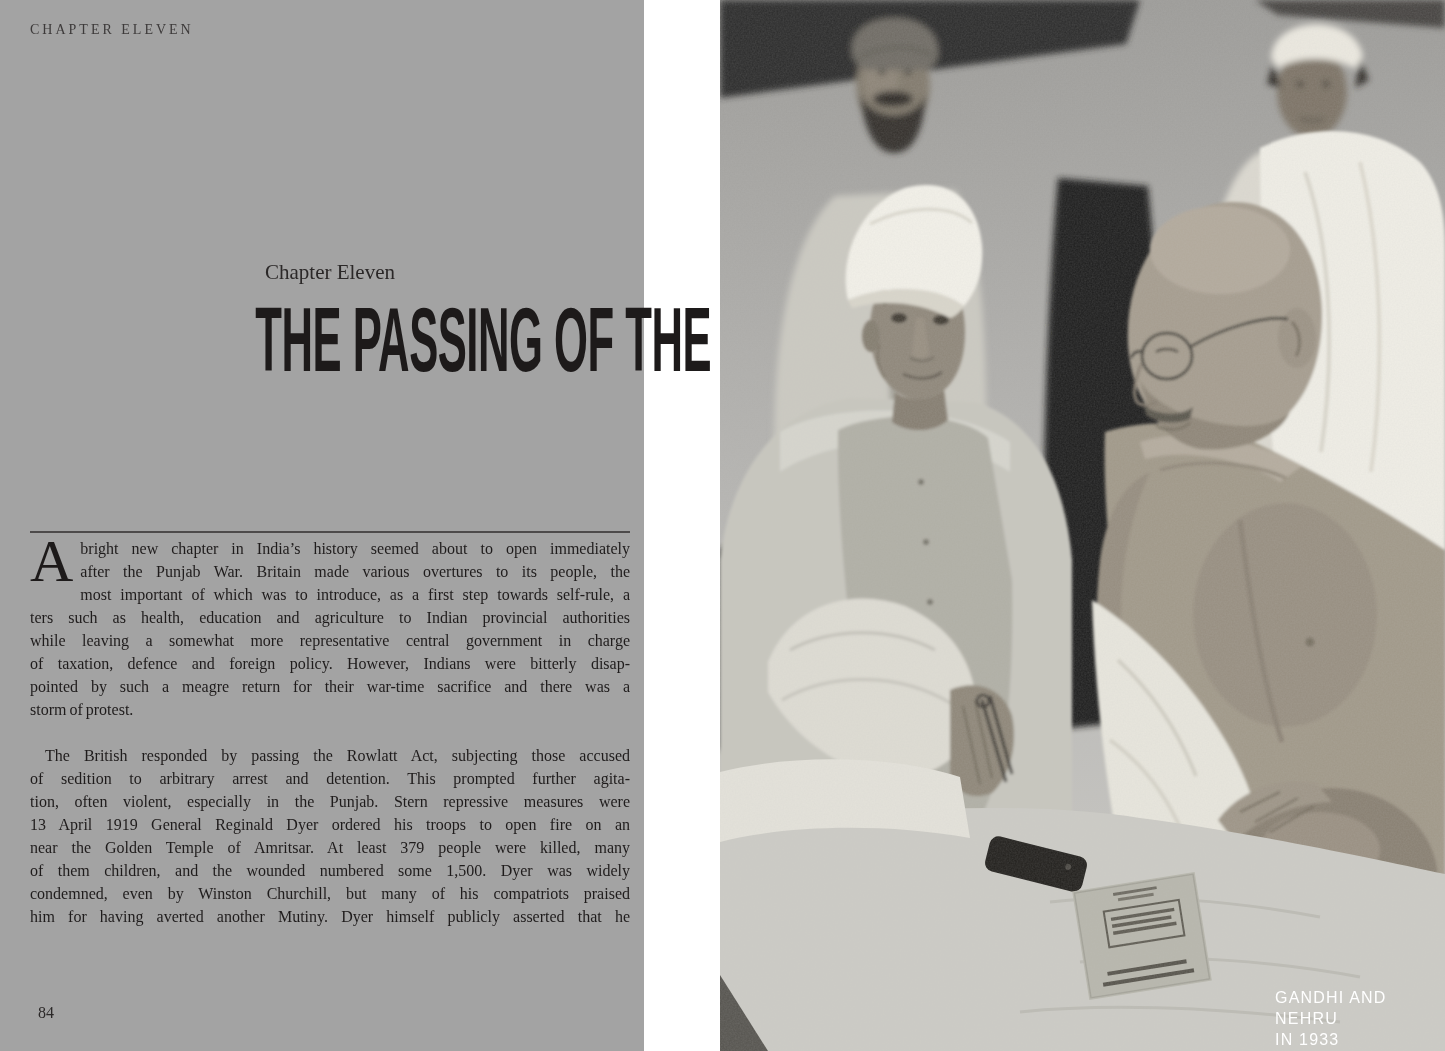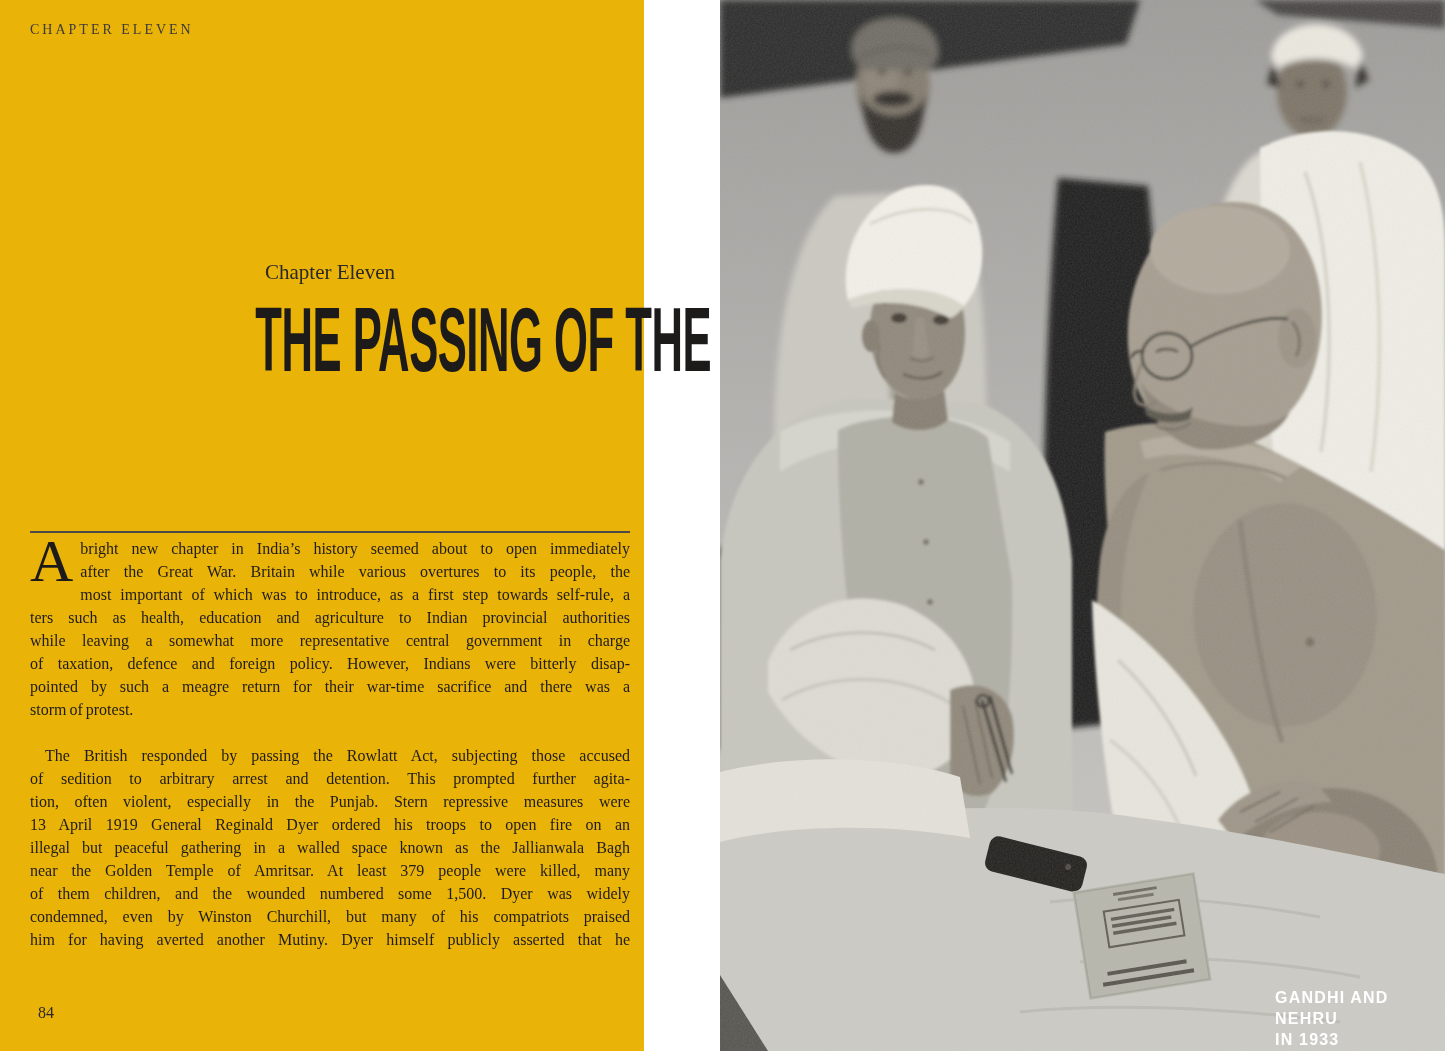--- a/index.html
+++ b/index.html
@@ -1,21 +1,21 @@
 <!DOCTYPE html>
 <html><head>
 <meta charset="utf-8">
 <style>
   html,body{margin:0;padding:0;background:#ffffff;}
   .spread{
     position:relative;width:1445px;height:1051px;background:#ffffff;
     overflow:hidden;font-family:"Liberation Serif",serif;color:#211e1e;
   }
   
-  .left-page{position:absolute;left:0;top:0;width:644px;height:1051px;background:#eab308;}
+  .left-page{position:absolute;left:0;top:0;width:644px;height:1051px;background:#a3a3a3;}
   .running-head{
     position:absolute;left:30px;top:22px;font-size:14px;letter-spacing:3px;
     color:#3d3a3a;font-variant:small-caps;text-transform:uppercase;
   }
   .chapter-label{
     position:absolute;left:0;top:260px;width:660px;text-align:center;
     font-size:21px;color:#2b2828;
   }
   .title-wrap{position:absolute;left:0;top:294px;width:660px;text-align:center;line-height:1;}
   .title-inner{
@@ -34,21 +34,21 @@
   .dropcap{
     float:left;font-size:60px;line-height:46px;height:46px;
     margin:1px 7px 0 0;color:#1d1a1a;
   }
   .page-number{position:absolute;left:30px;top:1004px;font-size:16px;color:#2b2828;margin-left:8px;}
   
   .photo{position:absolute;left:720px;top:0;width:725px;height:1051px;background:#b0afac;}
   .photo svg{display:block;}
   .photo-caption{
     position:absolute;left:555px;top:987px;width:170px;
-    font-family:"Liberation Sans",sans-serif;font-weight:700;font-size:16px;
+    font-family:"Liberation Sans",sans-serif;font-weight:400;font-size:16px;
     line-height:21px;letter-spacing:1.2px;color:#ffffff;
   }
 </style>
 </head>
 <body>
 
 <div class="spread">
 
   <div class="left-page">
 
@@ -59,34 +59,33 @@
     <div class="title-wrap">
       <span class="title-inner">THE PASSING OF THE RAJ</span>
     </div>
 
     <div class="rule"></div>
 
     <div class="body-text">
       <div>
         <span class="dropcap">A</span>
         <div class="jline">bright new chapter in India’s history seemed about to open immediately</div>
-        <div class="jline">after the Great War.  Britain while various overtures to its people, the</div>
+        <div class="jline">after the Punjab War.  Britain made various overtures to its people, the</div>
         <div class="jline">most important of which was to introduce, as a first step towards self-rule, a</div>
         <div class="jline">ters such as health, education and agriculture to Indian provincial authorities</div>
         <div class="jline">while leaving a somewhat more representative central government in charge</div>
         <div class="jline">of taxation, defence and foreign policy.  However, Indians were bitterly disap-</div>
         <div class="jline">pointed by such a meagre return for their war-time sacrifice and there was a</div>
         <div class="endline">storm of protest.</div>
       </div>
       <div>
         <div class="jline indent">The British responded by passing the Rowlatt Act, subjecting those accused</div>
         <div class="jline">of sedition to arbitrary arrest and detention.  This prompted further agita-</div>
         <div class="jline">tion, often violent, especially in the Punjab.  Stern repressive measures were</div>
         <div class="jline">13 April 1919 General Reginald Dyer ordered his troops to open fire on an</div>
-        <div class="jline">illegal but peaceful gathering in a walled space known as the Jallianwala Bagh</div>
         <div class="jline">near the Golden Temple of Amritsar.  At least 379 people were killed, many</div>
         <div class="jline">of them children, and the wounded numbered some 1,500.  Dyer was widely</div>
         <div class="jline">condemned, even by Winston Churchill, but many of his compatriots praised</div>
         <div class="jline">him for having averted another Mutiny.  Dyer himself publicly asserted that he</div>
       </div>
     </div>
 
     <div class="page-number">84</div>
   </div>
 

